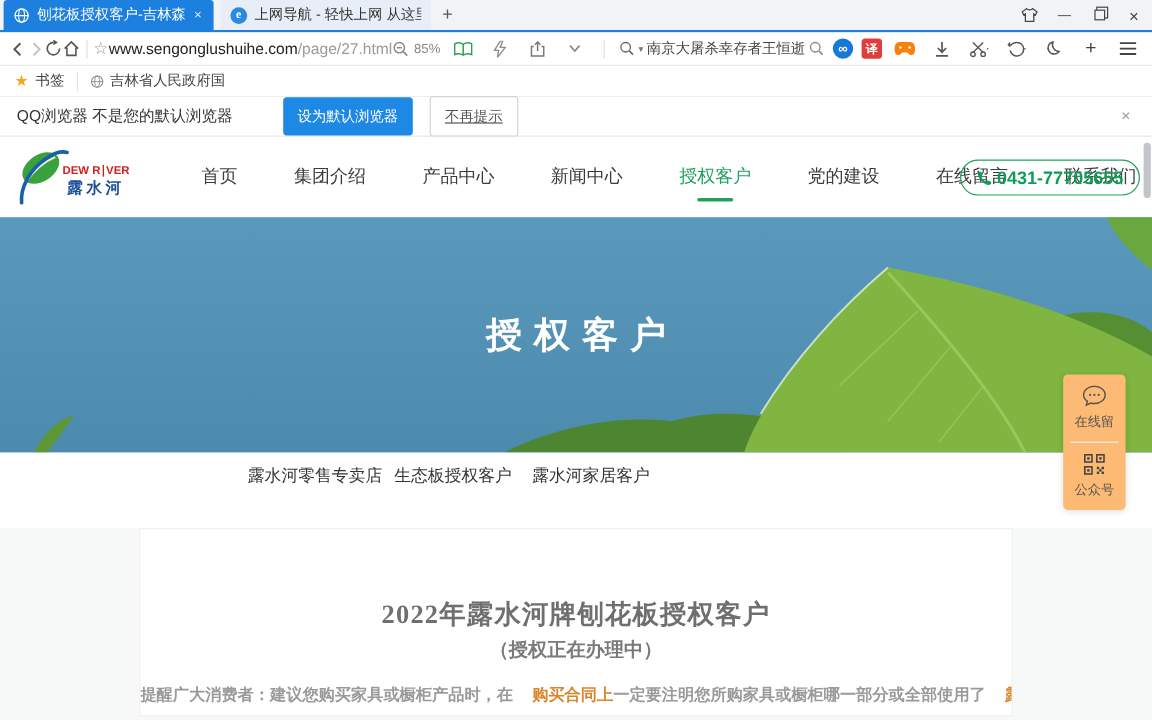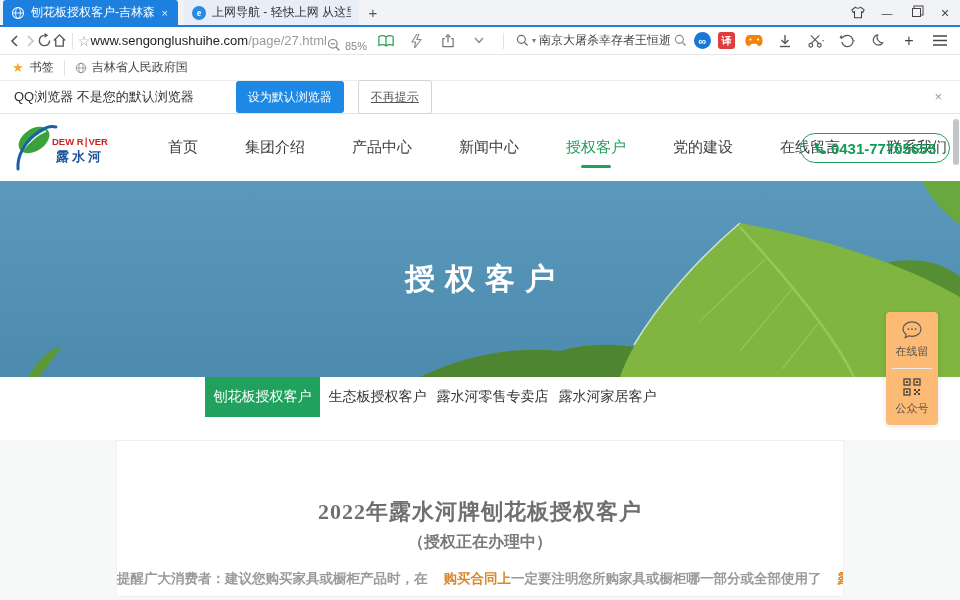--- a/index.html
+++ b/index.html
@@ -138,21 +138,21 @@
     <span class="tbtn">
       <svg class="ic" width="15" height="15" viewBox="0 0 16 16">
           <path d="M2,8 L8,2 L14,8 M4,7 L4,14 L12,14 L12,7" fill="none" stroke="#555" stroke-width="1.4"></path>
         </svg>
     </span>
     <span class="vdiv"></span>
     <span class="urlstar">☆</span>
     <span class="url"><span>www.sengonglushuihe.com</span><span class="path">/page/27.html</span></span>
 
     <div class="rgrp">
-      <span class="tbtn" style="width:auto;align-items:flex-end;">
+      <span class="tbtn" style="width:auto;">
         <svg class="ic" width="14" height="14" viewBox="0 0 15 15">
             <circle cx="6.2" cy="6.2" r="4.6" fill="none" stroke="#888" stroke-width="1.3"></circle>
             <line x1="4" y1="6.2" x2="8.4" y2="6.2" stroke="#888" stroke-width="1.3"></line>
             <line x1="9.7" y1="9.7" x2="13.3" y2="13.3" stroke="#888" stroke-width="1.5"></line>
           </svg>
         <span class="zoomlvl">85%</span>
       </span>
       <span class="tbtn">
         <svg class="ic" width="16" height="14" viewBox="0 0 18 14">
             <path d="M1,2 C4,0.5 7,1 9,2.5 C11,1 14,0.5 17,2 L17,12 C14,10.8 11,11 9,12.5 C7,11 4,10.8 1,12 Z M9,2.5 L9,12.5" fill="none" stroke="#2ea04f" stroke-width="1.4"></path>
@@ -295,23 +295,22 @@
       <path d="M740,46 C782,92 832,150 854,196" fill="none" stroke="#95c95a" stroke-width="2.5"></path>
       <path d="M765,78 L700,140 M792,108 L740,170 M820,140 L782,188" fill="none" stroke="#95c95a" stroke-width="1.4" opacity="0.8"></path>
       <path d="M740,42 C700,76 660,120 634,164" fill="none" stroke="#e9f3cf" stroke-width="1.6" opacity="0.8"></path>
       <path d="M922,0 L960,0 L960,44 C938,27 928,12 922,0 Z" fill="#69a83e"></path>
       <path d="M28,196 C38,178 48,169 62,165 C52,180 44,189 40,196 Z" fill="#5d9838"></path>
     </svg>
     <div class="hero-title">授权客户</div>
   </div>
 
   <div class="subtabs">
-    <span class="stab active">刨花板授权客户</span>
+    <span class="stab">露水河零售专卖店</span>
     <span class="stab">生态板授权客户</span>
-    <span class="stab">露水河零售专卖店</span>
     <span class="stab">露水河家居客户</span>
   </div>
 
   <div class="content">
     <div class="card">
       <div class="c-head">2022年露水河牌刨花板授权客户</div>
       <div class="c-sub">（授权正在办理中）</div>
       <div class="c-notice"><span>提醒广大消费者：建议您购买家具或橱柜产品时，在</span><span class="hl">购买合同上</span><span>一定要注明您所购家具或橱柜哪一部分或全部使用了</span><span class="hl">露水河牌</span></div>
     </div>
   </div>

